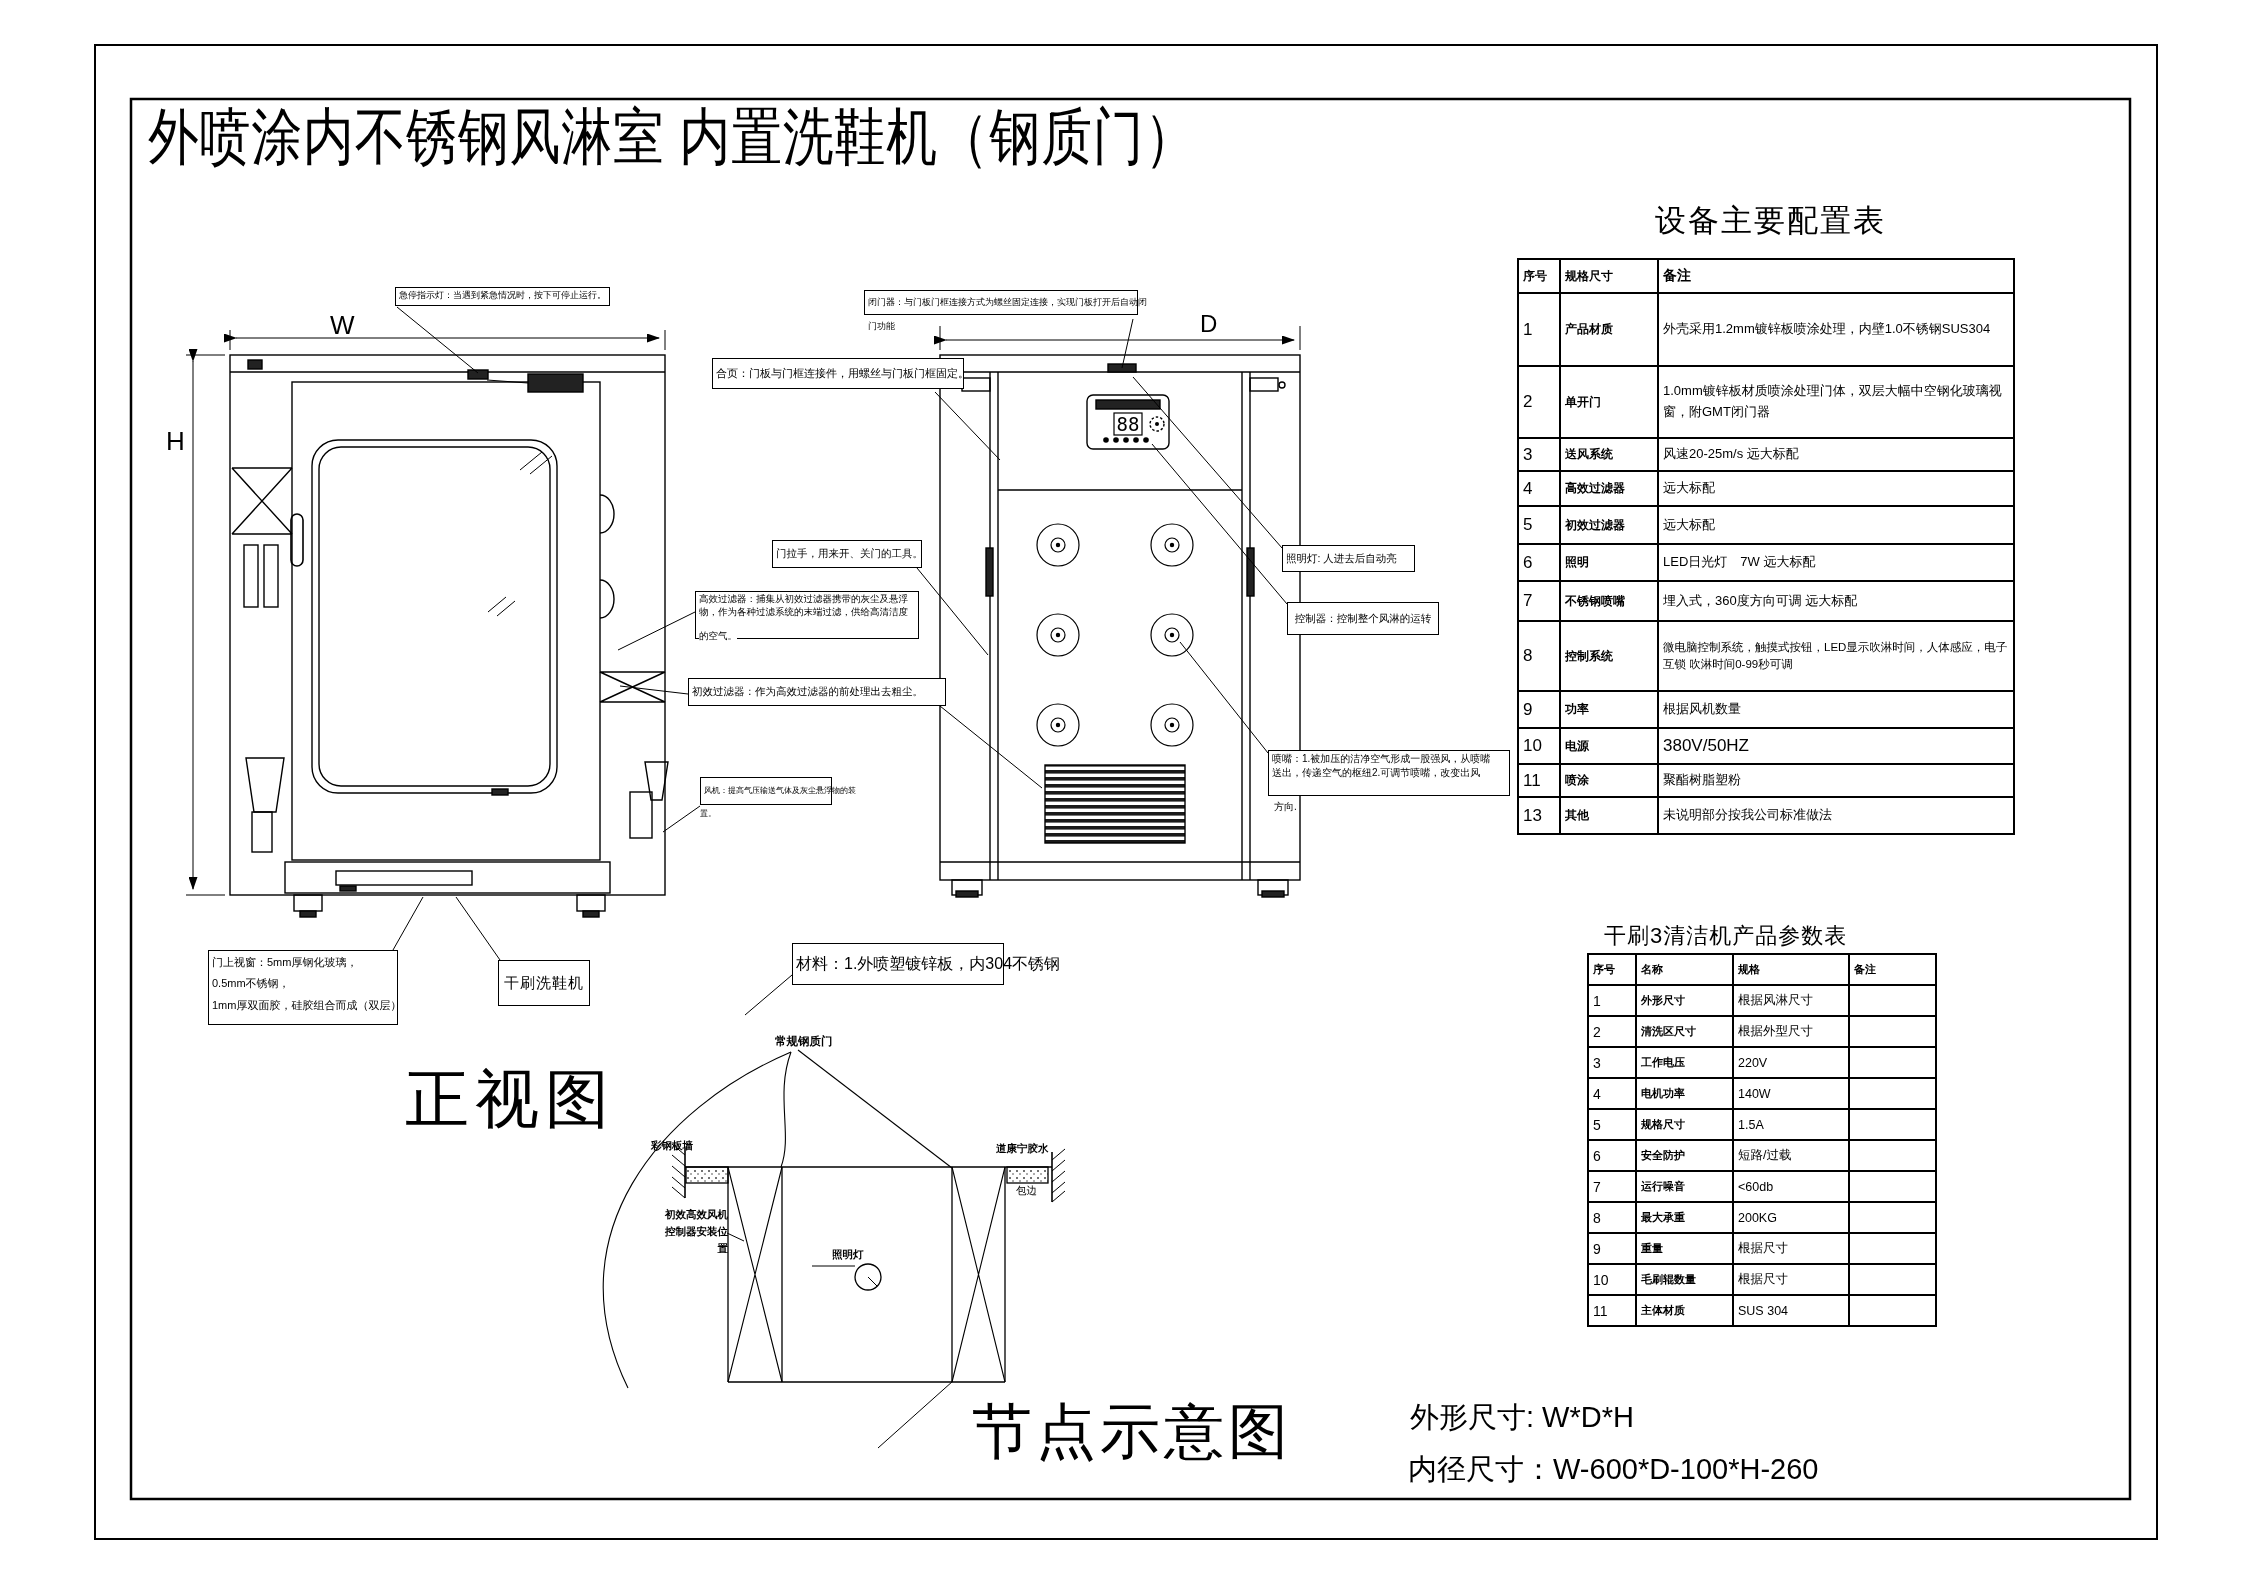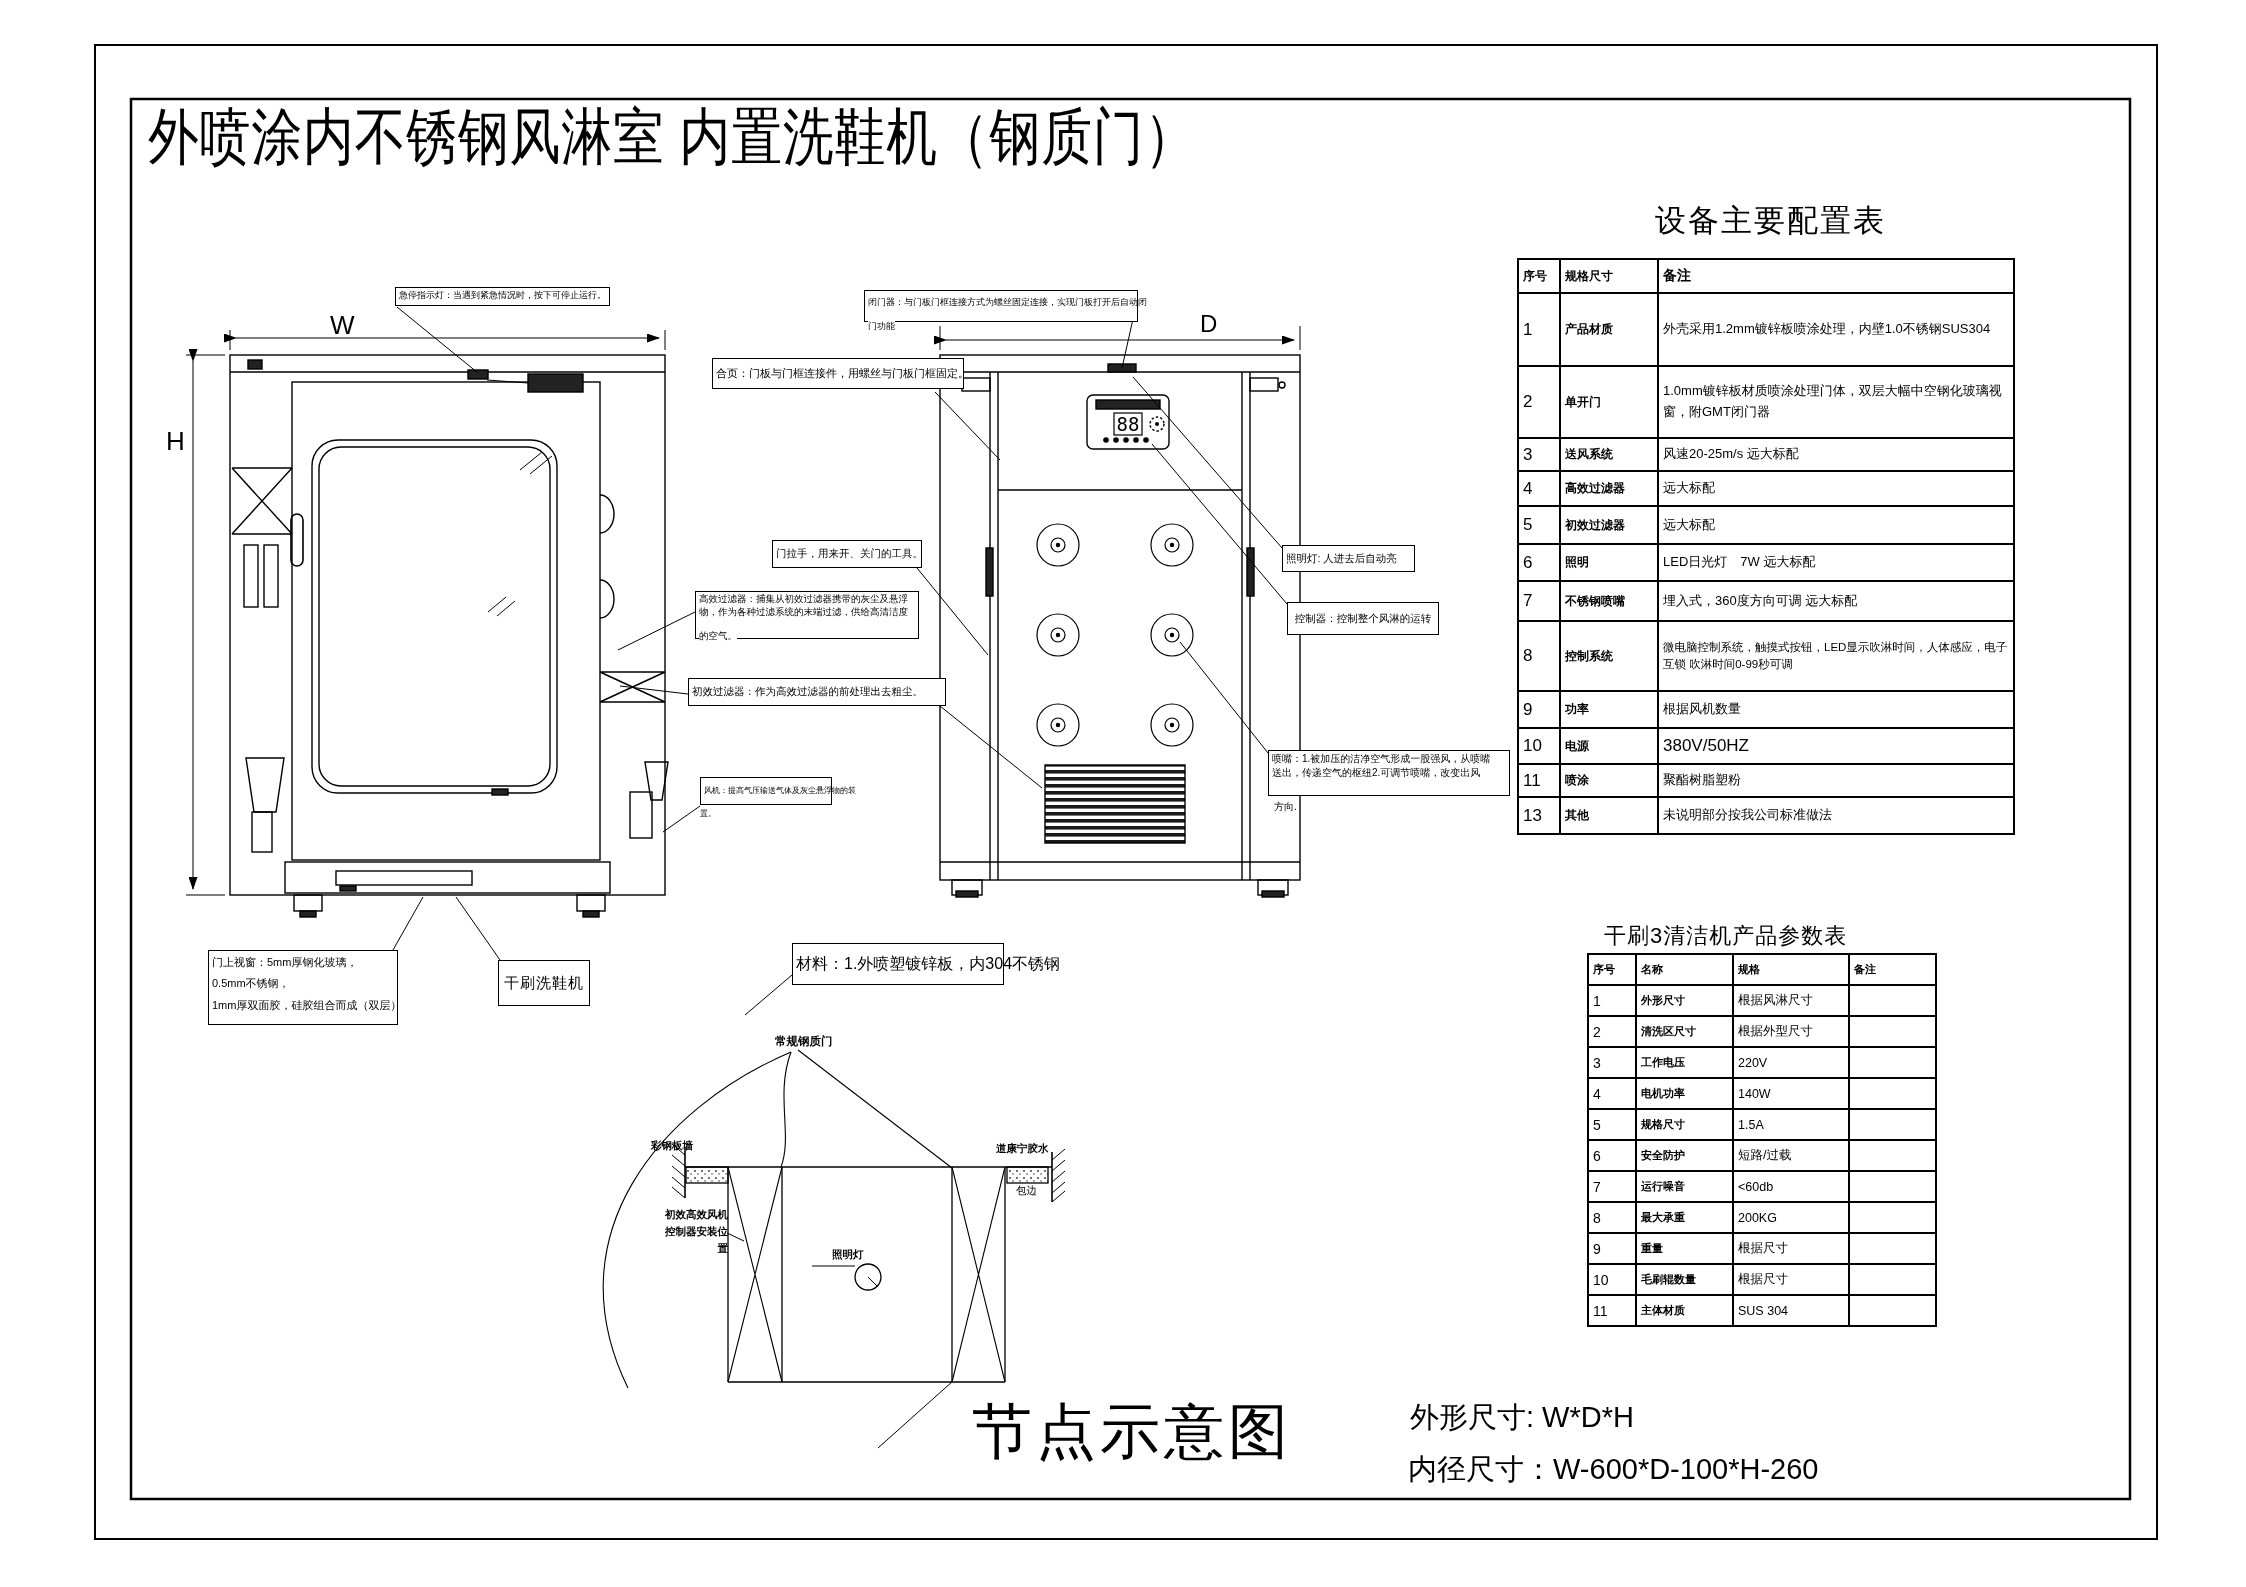--- a/index.html
+++ b/index.html
@@ -187,25 +187,26 @@
   <div class="txt" style="left:1655px;top:200px;font-size:31px;letter-spacing:2px">设备主要配置表</div>
   <div class="txt" style="left:1604px;top:921px;font-size:22px;letter-spacing:1px">干刷3清洁机产品参数表</div>
 
   <div class="txt" style="left:1410px;top:1398px;font-size:29px">外形尺寸: W*D*H</div>
   <div class="txt" style="left:1408px;top:1450px;font-size:29px">内径尺寸：W-600*D-100*H-260</div>
 
   <div class="txt" style="left:330px;top:310px;font-size:26px">W</div>
   <div class="txt" style="left:166px;top:426px;font-size:26px">H</div>
   <div class="txt" style="left:1200px;top:310px;font-size:24px">D</div>
 
+  <div class="big-label" style="left:405px;top:1056px;font-size:64px">正视图</div>
   <div class="big-label" style="left:972px;top:1392px;font-size:60px;letter-spacing:4px">节点示意图</div>
 
   <div class="co" style="left:395px;top:287px;width:215px;height:19px;font-size:9px">急停指示灯：当遇到紧急情况时，按下可停止运行。</div>
 
-  <div class="co" style="left:864px;top:290px;width:274px;height:32px;font-size:9px;line-height:20px">闭门器：与门板门框连接方式为螺丝固定连接，实现门板打开后自动闭</div>
+  <div class="co" style="left:864px;top:290px;width:274px;height:25px;font-size:9px;line-height:20px">闭门器：与门板门框连接方式为螺丝固定连接，实现门板打开后自动闭</div>
   <div class="tail" style="left:868px;top:320px;font-size:9px">门功能</div>
 
   <div class="co" style="left:712px;top:358px;width:252px;height:31px;font-size:11px;line-height:26px">合页：门板与门框连接件，用螺丝与门板门框固定。</div>
 
   <div class="co" style="left:772px;top:540px;width:150px;height:28px;font-size:10.5px;line-height:23px">门拉手，用来开、关门的工具。</div>
 
   <div class="co" style="left:695px;top:591px;width:224px;height:48px;font-size:9.5px">
     <div>高效过滤器：捕集从初效过滤器携带的灰尘及悬浮</div>
     <div>物，作为各种过滤系统的末端过滤，供给高清洁度</div>
   </div>

